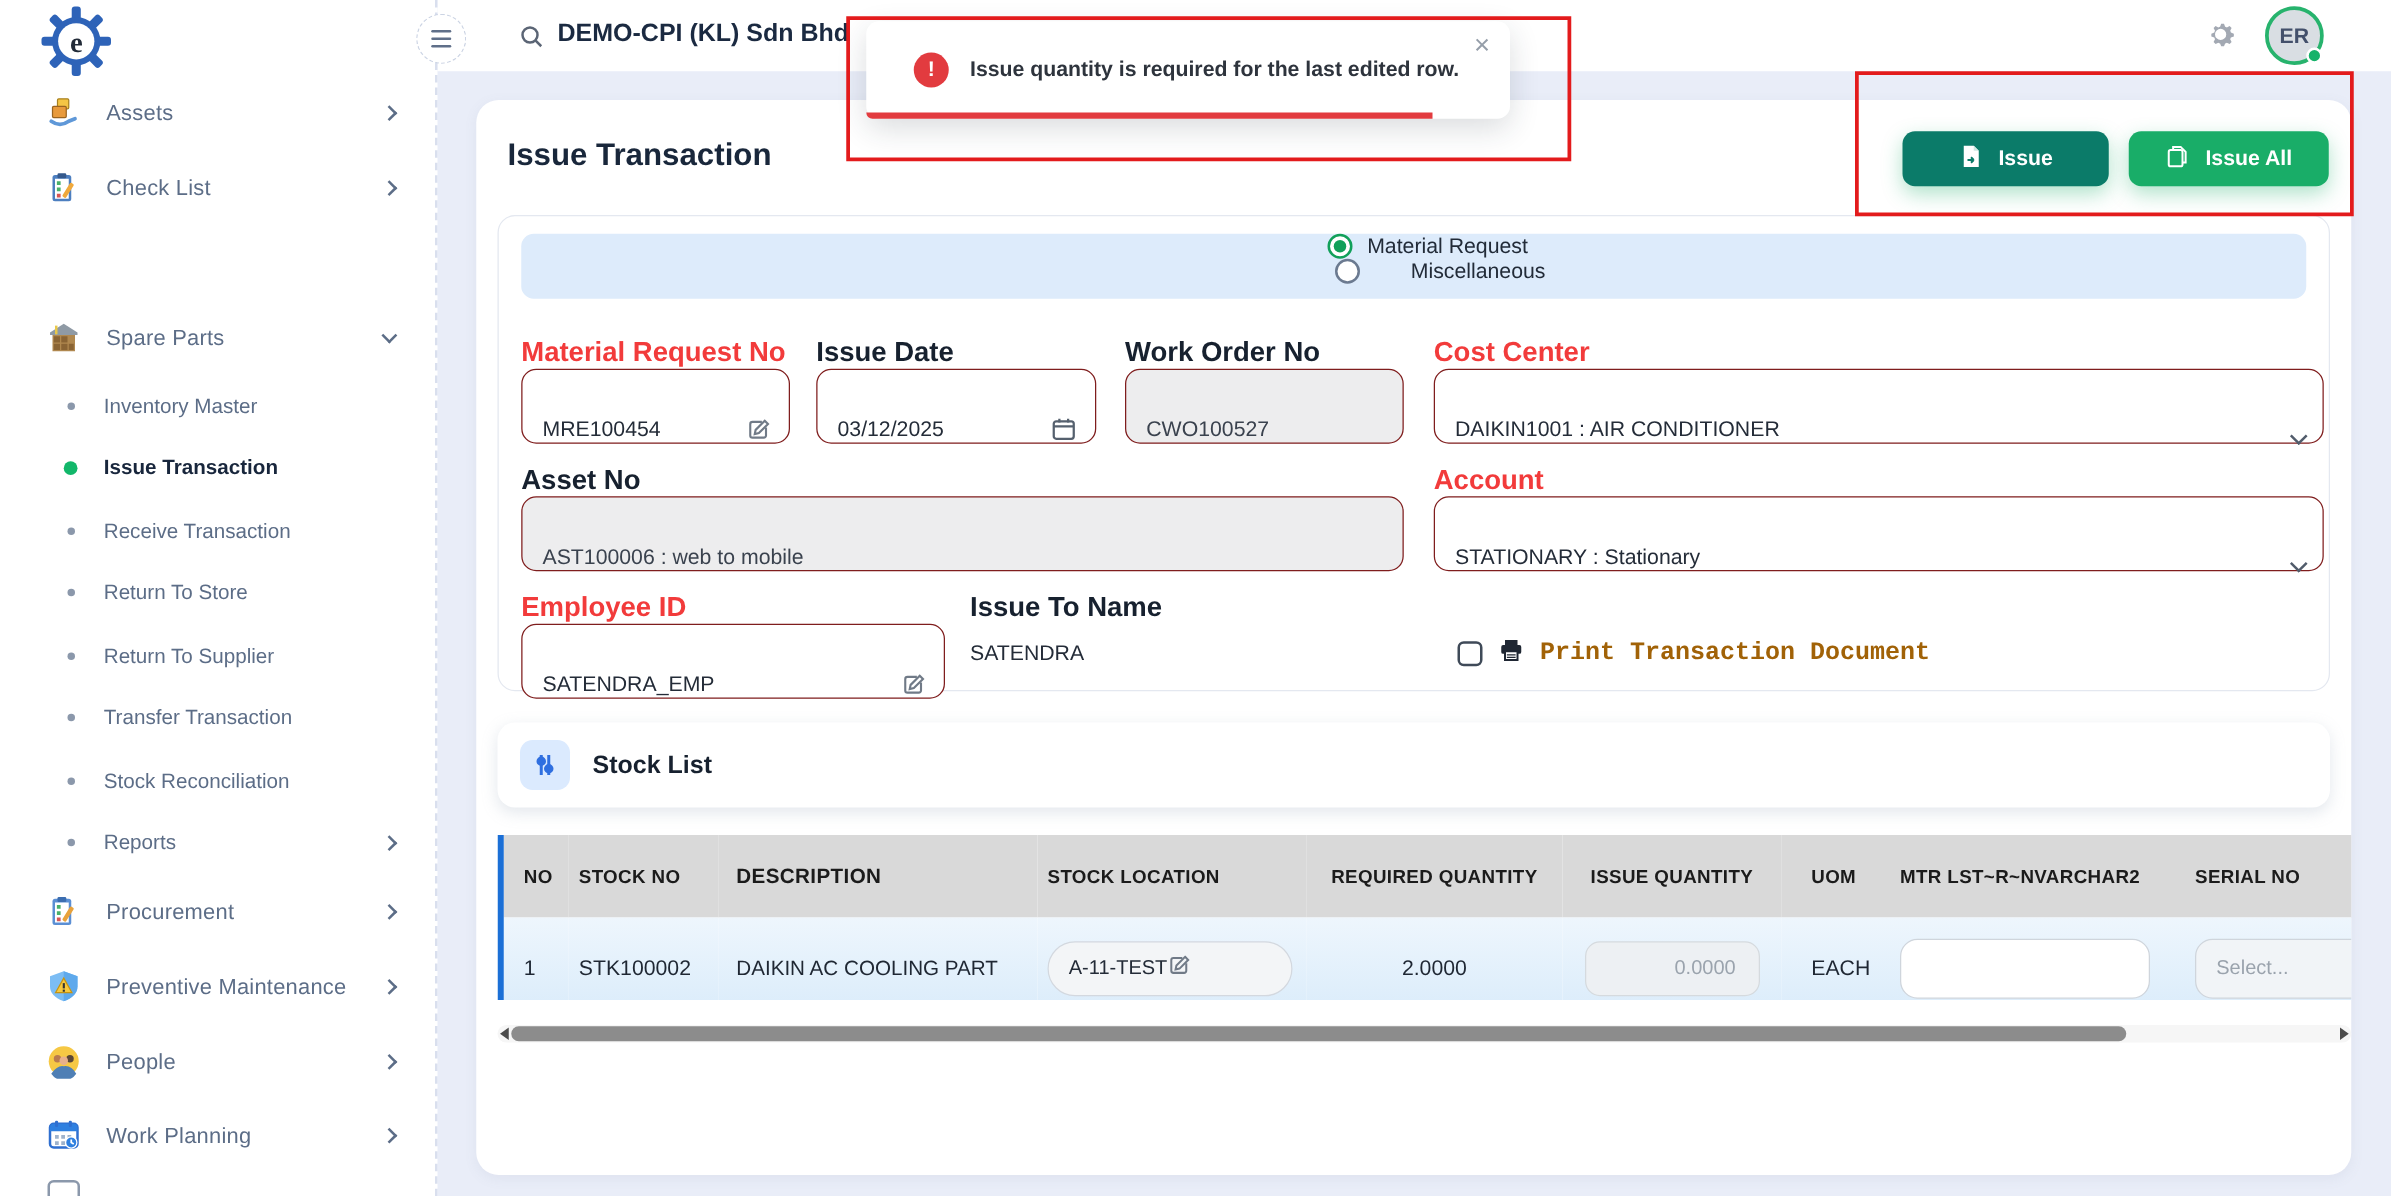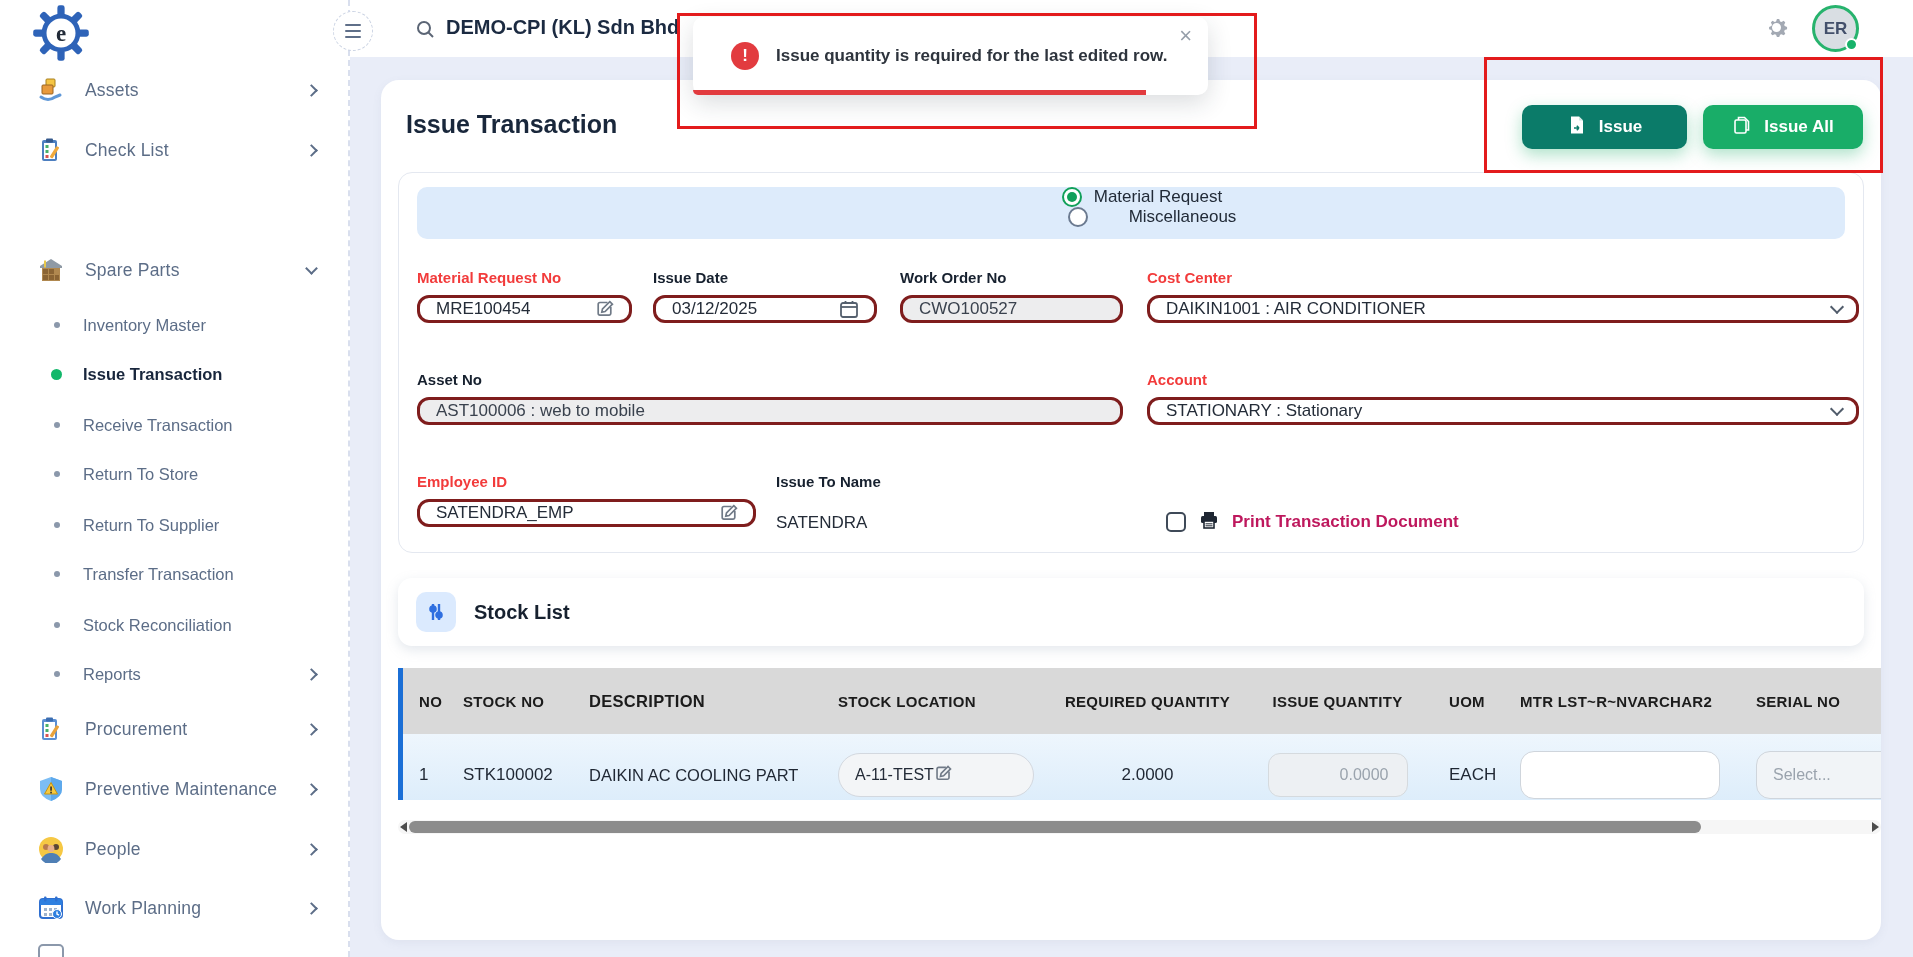--- a/index.html
+++ b/index.html
@@ -68,34 +68,34 @@
   .radio-band { position:absolute; left:18px; top:14px; width:1428px; height:52px; background:#ddebfb; border-radius:10px;
                 display:flex; align-items:center;flex-direction:column; }
   .radio-opt { display:flex; align-items:center; gap:12px; cursor:pointer; }
   .radio-opt.first { margin-left:22px; }
   .radio-opt.second { margin-left:42px;gap:41px; }
   .radio-circ { width:20px; height:20px; border-radius:50%; border:2px solid #6b7a90; background:#fff; position:relative; }
   .radio-circ.sel { border-color:#11a05a; }
   .radio-circ.sel::after { content:""; position:absolute; left:3px; top:3px; width:10px; height:10px; border-radius:50%; background:#11a05a; }
   .radio-lab { font-size:17px; color:#222b38; }
 
-  .flabel { position:absolute; font-size:15px; font-weight:600; color:#17212f; }
+  .flabel { position:absolute; font-size:22px; font-weight:600; color:#17212f; }
   .flabel.req { color:#f23b3b; }
-  .field { position:absolute; height:28px; border:3px solid #7f1d1d; border-radius:12px; background:#fff;
-           display:flex; align-items:center; padding:0 14px 0 16px; font-size:17px; color:#242c38; }
+  .field { position:absolute; height:60px; border:1px solid #7f1d1d; border-radius:12px; background:#fff;
+           display:flex; align-items:flex-end; padding:0 14px 0 16px; font-size:17px; color:#242c38; }
   .field.readonly { background:#ededee; color:#3a424e; }
   .field input { border:none; outline:none; background:transparent; font-size:17px; color:#242c38; width:100%;
                  font-family:"Liberation Sans",sans-serif; }
   .field .tail { margin-left:auto; display:flex; align-items:center; }
   .sel-chev { width:10px; height:10px; border-right:2px solid #515c6b; border-bottom:2px solid #515c6b;
               transform:rotate(45deg); margin-top:-4px; }
   .plain-value { position:absolute; font-size:17px; color:#242c38; }
   .checkrow { position:absolute; display:flex; align-items:center; gap:12px; cursor:pointer; }
   .checkbox { width:20px; height:20px; border:2px solid #3f4a58; border-radius:5px; background:#fff; }
-  .checkrow .lab { font-size:17px; font-weight:bold; color:#be185d; }
+  .checkrow .lab { font-size:20px; font-weight:bold; color:#a16207;font-family:Liberation Mono, monospace; }
 
   
   .stockbar { position:absolute; left:17px; top:498px; width:1466px; height:68px; background:#fff; border-radius:14px;
               box-shadow:0 4px 12px rgba(148,163,184,.25); display:flex; align-items:center; }
   .stock-ico { width:40px; height:40px; margin-left:18px; background:#dbeafe; border-radius:10px;
                display:flex; align-items:center; justify-content:center; }
   .stock-title { margin-left:18px; font-size:20px; font-weight:bold; color:#17212f; }
 
   .tablewrap { position:absolute; left:17px; top:588px; width:1483px; height:132px; overflow:hidden; }
   .taccent { position:absolute; left:0; top:0; width:5px; height:148px; background:#1b6fd6; z-index:2; }

